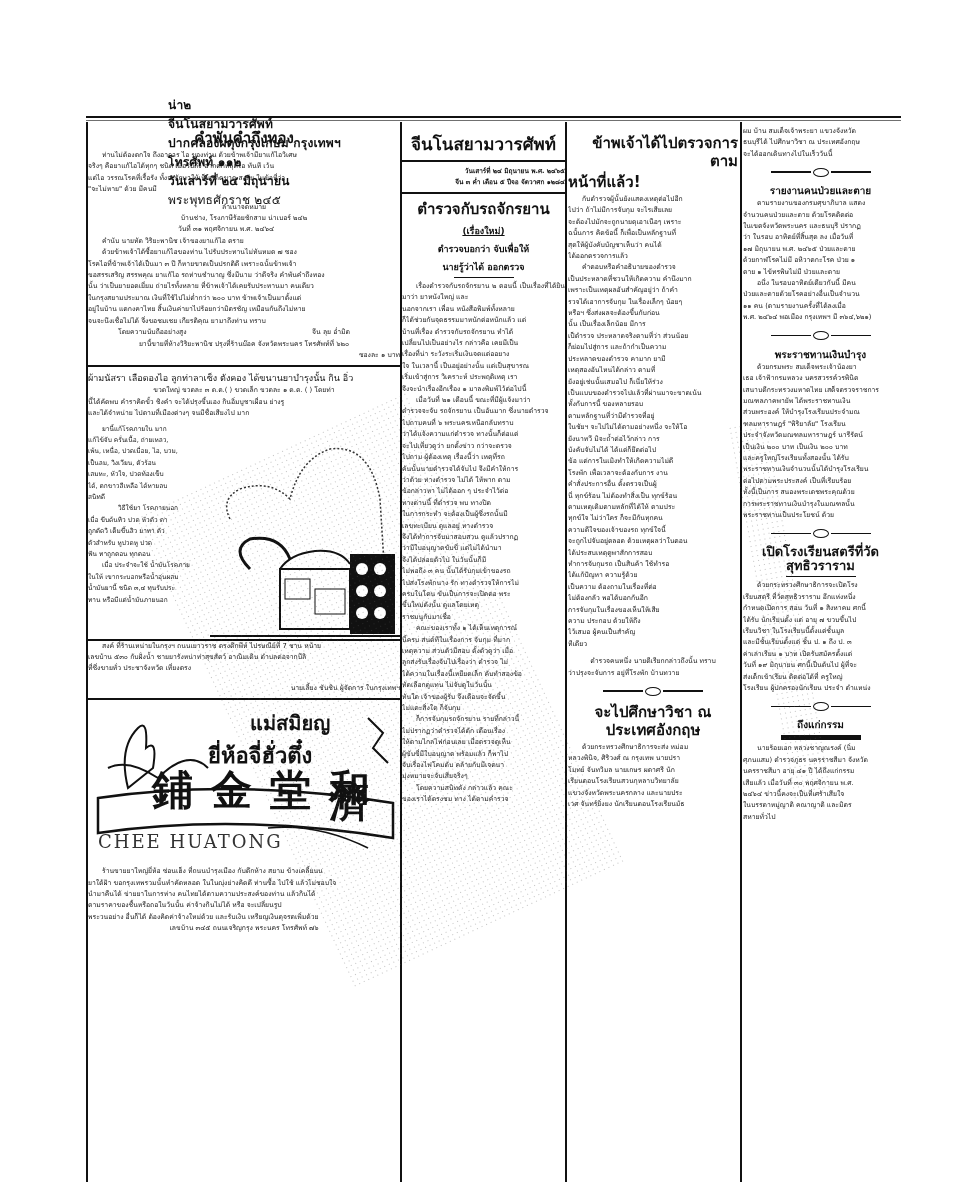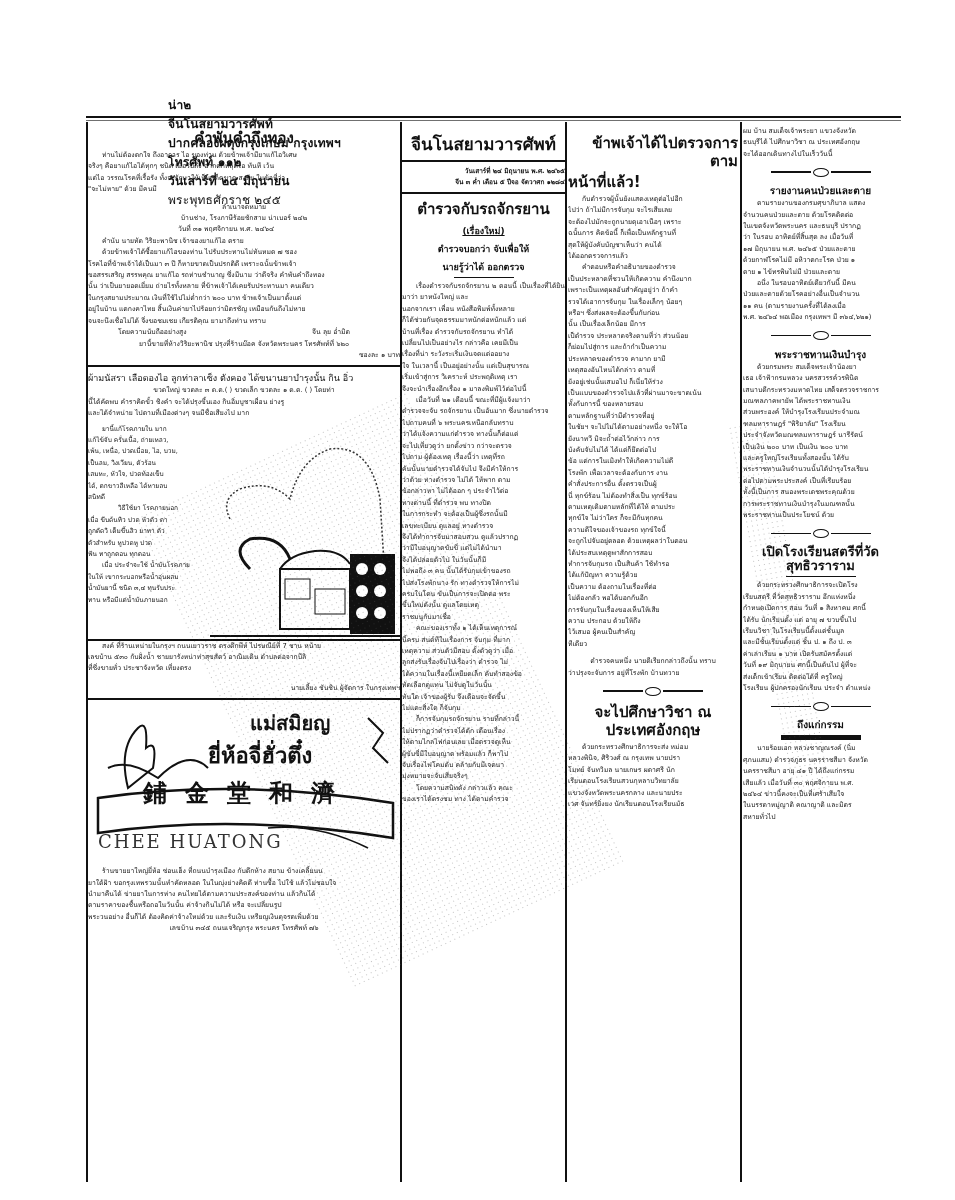--- a/index.html
+++ b/index.html
@@ -139,21 +139,21 @@
     <div class="ad-banner">
       <svg width="312" height="150" viewBox="0 0 312 150" style="position:absolute;left:0;top:0">
         <path d="M40 80 Q30 40 50 20 Q60 10 58 40 Q70 30 65 60 Z" fill="none" stroke="#111" stroke-width="2"></path>
         <path d="M20 60 Q40 50 70 70 Q100 40 120 60" fill="none" stroke="#111" stroke-width="2"></path>
         <path d="M280 10 L295 25 L285 40 L300 55" fill="none" stroke="#111" stroke-width="2"></path>
         <path d="M10 90 Q150 70 305 95 L305 130 Q150 105 10 125 Z" fill="#fff" stroke="#111" stroke-width="2.5"></path>
         <path d="M180 120 Q230 115 280 140" fill="none" stroke="#111" stroke-width="1.5"></path>
       </svg>
       <div style="position:absolute;left:162px;top:10px;font-size:20px;font-weight:bold;font-family:'DejaVu Serif',serif;">แม่สมิยญ</div>
       <div style="position:absolute;left:120px;top:42px;font-size:22px;font-weight:bold;font-family:'DejaVu Serif',serif;">ยี่ห้อจี่ฮั่วตึ๋ง</div>
-      <div style="position:absolute;left:20px;top:80px;width:280px;text-align:center;font-size:24px;font-weight:bold;letter-spacing:18px;font-family:Liberation Serif, serif;">鋪金堂和濟</div>
+      <div style="position:absolute;left:20px;top:80px;width:280px;text-align:right;font-size:41px;font-weight:bold;letter-spacing:18px;font-family:Liberation Mono, monospace;">鋪金堂和濟</div>
       <div style="position:absolute;left:10px;top:128px;font-size:18px;font-family:'DejaVu Serif',serif;letter-spacing:2px;color:#333">CHEE HUATONG</div>
     </div>
     <p class="ind" style="margin-top:8px">ร้านขายยาใหญ่ยี่ห้อ ซ่อนเฮ็ง ที่ถนนบำรุงเมือง กับตึกห้าง สยาม ข้างเคลี้ยนน</p>
     <p>ยาใต้ฝ้า ขอกรุงเทพรวมนั้นทำคัดหลอด ในในญุ่งย่างคิดดี ท่านซื้อ ไปใช้ แล้วไม่ชอบใจ</p>
     <p>นำมาคืนได้ ข่ายยาในการห่าง คนไทยได้ตามความประสงค์ของท่าน แล้วกินได้</p>
     <p>ตามราคาของชื้นหรือถอในวันนั้น ค่าจ้างกินไม่ได้ หรือ จะเปลี่ยนรูป</p>
     <p>พระวนอย่าง อื่นก็ได้ ต้องคิดค่าจ้างใหม่ด้วย และรับเงิน เหรียญเงินดุจรดเพิ่มด้วย</p>
     <p class="c b">เลขบ้าน ๓๔๕ ถนนเจริญกรุง พระนคร โทรศัพท์ ๗๖</p>
   </div>
 

